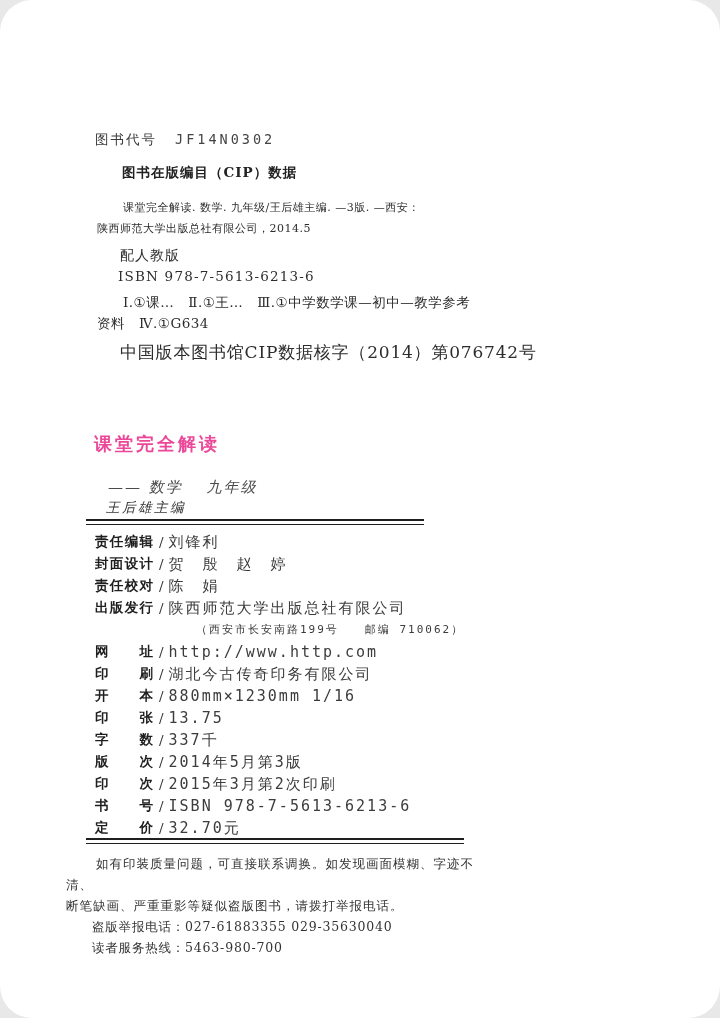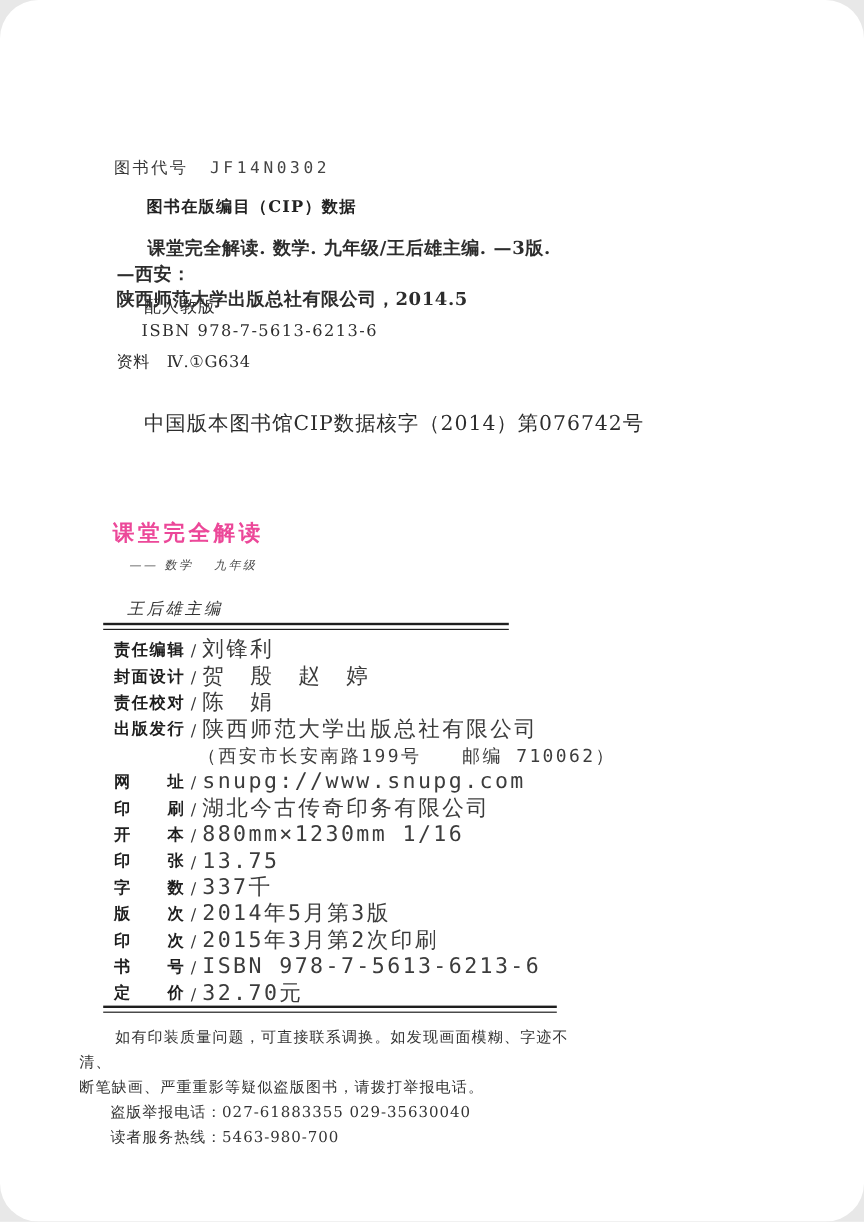--- a/index.html
+++ b/index.html
@@ -12,54 +12,54 @@
     overflow:hidden;
     border-radius:32px;
   }
   .abs{position:absolute;}
   
   .book-code{top:131px;left:95px;font-size:13.5px;letter-spacing:2px;color:#3a3a3a;}
   .book-code .code{font-family:"DejaVu Sans Mono",monospace;margin-left:18px;letter-spacing:3px;color:#444;}
   
   .cip-header{top:164px;left:122px;font-size:13.5px;font-weight:bold;letter-spacing:1px;color:#222;}
   
-  .cip-block{top:197px;left:97px;width:372px;font-size:15px;line-height:21px;letter-spacing:0.5px;font-weight:bold;}
+  .cip-block{top:197px;left:97px;width:372px;font-size:11px;line-height:21px;letter-spacing:0.5px;}
   .cip-block .l1{text-indent:26px;}
   .edition{top:247px;left:120px;font-size:14px;letter-spacing:1px;}
   .isbn-line{top:268px;left:118px;font-size:13.5px;letter-spacing:1.2px;}
   .classification{top:292px;left:97px;width:380px;font-size:13.5px;line-height:21px;letter-spacing:0.5px;}
   .classification .l1{text-indent:26px;}
   .cip-record{top:341px;left:120px;font-size:17px;letter-spacing:0.8px;}
   
   .book-title{top:432px;left:94px;font-size:18px;font-weight:bold;letter-spacing:3px;
     font-family:Liberation Sans, sans-serif;color:#ec4899;}
-  .book-subtitle{top:464px;left:108px;font-size:10px;font-style:italic;letter-spacing:2px;color:#4a4a4a;}
+  .book-subtitle{top:478px;left:108px;font-size:15px;font-style:italic;letter-spacing:2px;color:#4a4a4a;}
   .book-author{top:499px;left:106px;font-size:13.5px;font-style:italic;letter-spacing:2.5px;color:#333;}
   
   .rule{height:3px;border-top:2px solid #1f1f1f;border-bottom:1px solid #1f1f1f;}
   .rule-top{top:519px;left:86px;width:338px;}
   .rule-bottom{top:838px;left:86px;width:378px;}
   
   .pub-list{top:531px;left:95px;width:420px;font-size:13.5px;}
   .pub-row{height:22px;line-height:22px;white-space:nowrap;}
   .pub-label{
     display:inline-block;width:58px;
     font-weight:bold;color:#1e1e1e;
     font-family:"Liberation Sans","DejaVu Sans",sans-serif;
     text-align:justify;text-align-last:justify;
     vertical-align:top;
   }
   .pub-sep{margin:0 5px 0 6px;color:#333;}
   .pub-value{
     font-family:"DejaVu Sans Mono","DejaVu Serif",serif;
-    letter-spacing:2px;color:#3c3c3c;font-size:18px;
+    letter-spacing:2px;color:#3c3c3c;font-size:15px;
   }
-  .pub-note{height:22px;line-height:22px;margin-left:70px;
+  .pub-note{height:22px;line-height:22px;margin-left:101px;
     font-family:"DejaVu Sans Mono","DejaVu Serif",serif;
-    letter-spacing:2px;color:#3c3c3c;font-size:15px;}
+    letter-spacing:2px;color:#3c3c3c;font-size:11px;}
   
   .notice{top:853px;left:66px;width:420px;font-size:12.5px;line-height:21px;color:#333;}
   .notice .n1{text-indent:30px;letter-spacing:1px;}
   .notice .n2{letter-spacing:1px;}
   .notice .n3,.notice .n4{margin-left:26px;letter-spacing:0.8px;}
 </style>
 </head>
 <body>
 
 <div class="page">
@@ -72,20 +72,21 @@
 
   <div class="abs cip-block">
     <div class="l1">课堂完全解读. 数学. 九年级/王后雄主编. —3版. —西安：</div>
     <div class="l2">陕西师范大学出版总社有限公司，2014.5</div>
   </div>
 
   <div class="abs edition">配人教版</div>
   <div class="abs isbn-line">ISBN 978-7-5613-6213-6</div>
 
   <div class="abs classification">
+    <div class="l1">Ⅰ.①课…　Ⅱ.①王…　Ⅲ.①中学数学课—初中—教学参考</div>
     <div class="l2">资料　Ⅳ.①G634</div>
   </div>
 
   <div class="abs cip-record">中国版本图书馆CIP数据核字（2014）第076742号</div>
 
   <div class="abs book-title">课堂完全解读</div>
   <div class="abs book-subtitle">—— 数学　 九年级</div>
   <div class="abs book-author">王后雄主编</div>
 
   <div class="abs rule rule-top"></div>
@@ -98,21 +99,21 @@
       <span class="pub-label">封面设计</span><span class="pub-sep">/</span><span class="pub-value">贺　殷　赵　婷</span>
     </div>
     <div class="pub-row">
       <span class="pub-label">责任校对</span><span class="pub-sep">/</span><span class="pub-value">陈　娟</span>
     </div>
     <div class="pub-row">
       <span class="pub-label">出版发行</span><span class="pub-sep">/</span><span class="pub-value">陕西师范大学出版总社有限公司</span>
     </div>
     <div class="pub-note">（西安市长安南路199号　　邮编 710062）</div>
     <div class="pub-row">
-      <span class="pub-label">网址</span><span class="pub-sep">/</span><span class="pub-value">snupg://www.snupg.com</span>
+      <span class="pub-label">网址</span><span class="pub-sep">/</span><span class="pub-value">http://www.http.com</span>
     </div>
     <div class="pub-row">
       <span class="pub-label">印刷</span><span class="pub-sep">/</span><span class="pub-value">湖北今古传奇印务有限公司</span>
     </div>
     <div class="pub-row">
       <span class="pub-label">开本</span><span class="pub-sep">/</span><span class="pub-value">880mm×1230mm  1/16</span>
     </div>
     <div class="pub-row">
       <span class="pub-label">印张</span><span class="pub-sep">/</span><span class="pub-value">13.75</span>
     </div>

